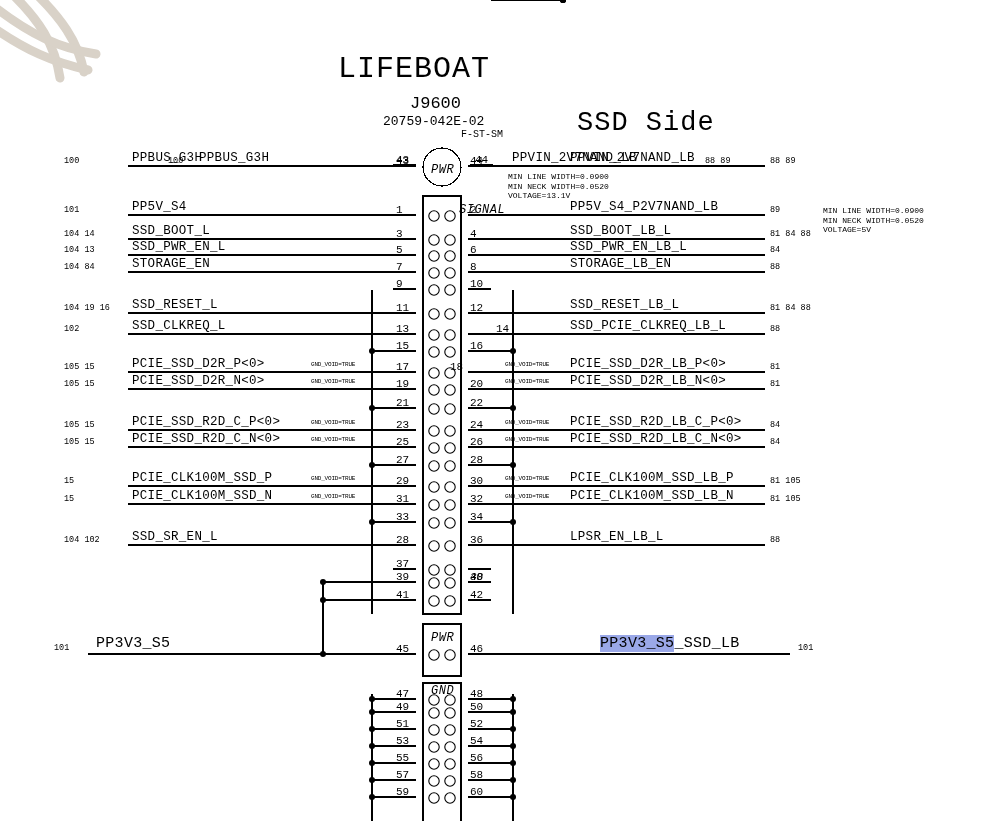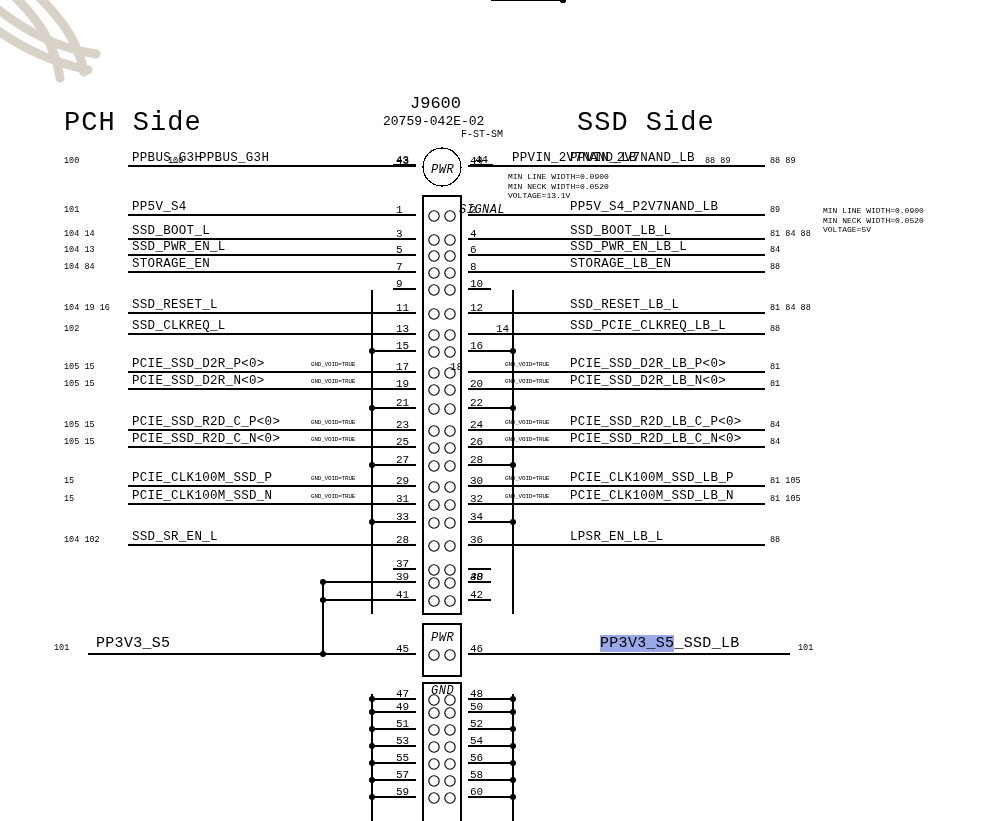--- a/index.html
+++ b/index.html
@@ -417,25 +417,25 @@
       <div class="txt pinnum" style="left: 396px; top: 786px;">59</div>
       <div class="txt pinnum" style="left: 470px; top: 786px;">60</div>
       <div class="txt netname" style="left: 199px; top: 151px;">PPBUS_G3H</div>
       <div class="txt netname" style="left: 512px; top: 151px;">PPVIN_2V7NAND_LB</div>
       <div class="txt smallnum" style="left: 168px; top: 156px;">100</div>
       <div class="txt smallnum" style="left: 705px; top: 156px;">88  89</div>
       <div class="txt pinnum" style="left: 396px; top: 154px;">43</div>
       <div class="txt pinnum" style="left: 475px; top: 154px;">44</div>
     </div>
 
+  <div class="txt title-main" style="left:338px;top:52px;">LIFEBOAT</div>
   <div class="txt title-sub" style="left:410px;top:94px;">J9600</div>
   <div class="txt title-sub2" style="left:383px;top:114px;">20759-042E-02</div>
   <div class="txt title-sub3" style="left:417px;top:129px;margin-left:44px;">F-ST-SM</div>
 
-  <div class="txt side-title" style="left:64px;top:108px;">PCH Side</div>
   <div class="txt side-title" style="left:577px;top:108px;">SSD Side</div>
 
   <div class="txt conn-lbl" style="left:431px;top:163px;">PWR</div>
   <div class="txt conn-lbl" style="left:423px;top:203px;padding-left:36px;">SIGNAL</div>
   <div class="txt conn-lbl" style="left:431px;top:631px;">PWR</div>
   <div class="txt conn-lbl" style="left:431px;top:684px;">GND</div>
 
   <div class="txt noteblk" style="left:508px;top:172px;">
     <div>MIN LINE WIDTH=0.0900</div>
     <div>MIN NECK WIDTH=0.0520</div>

